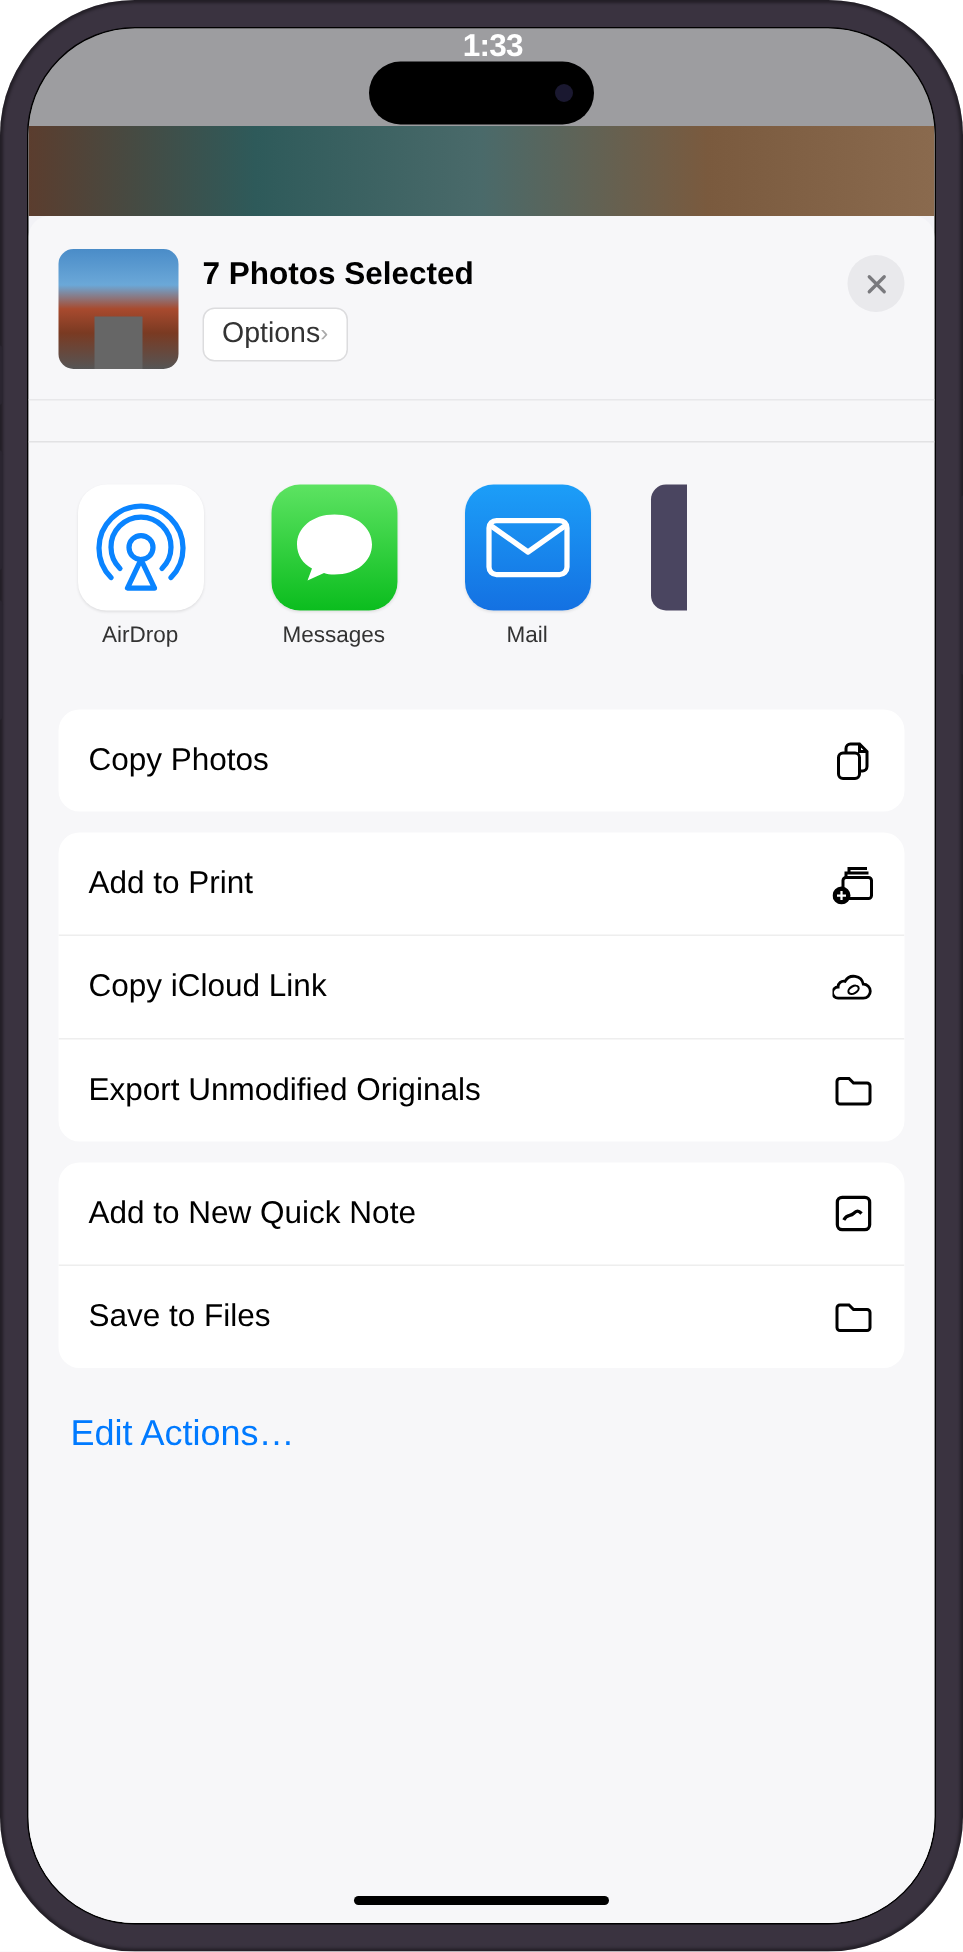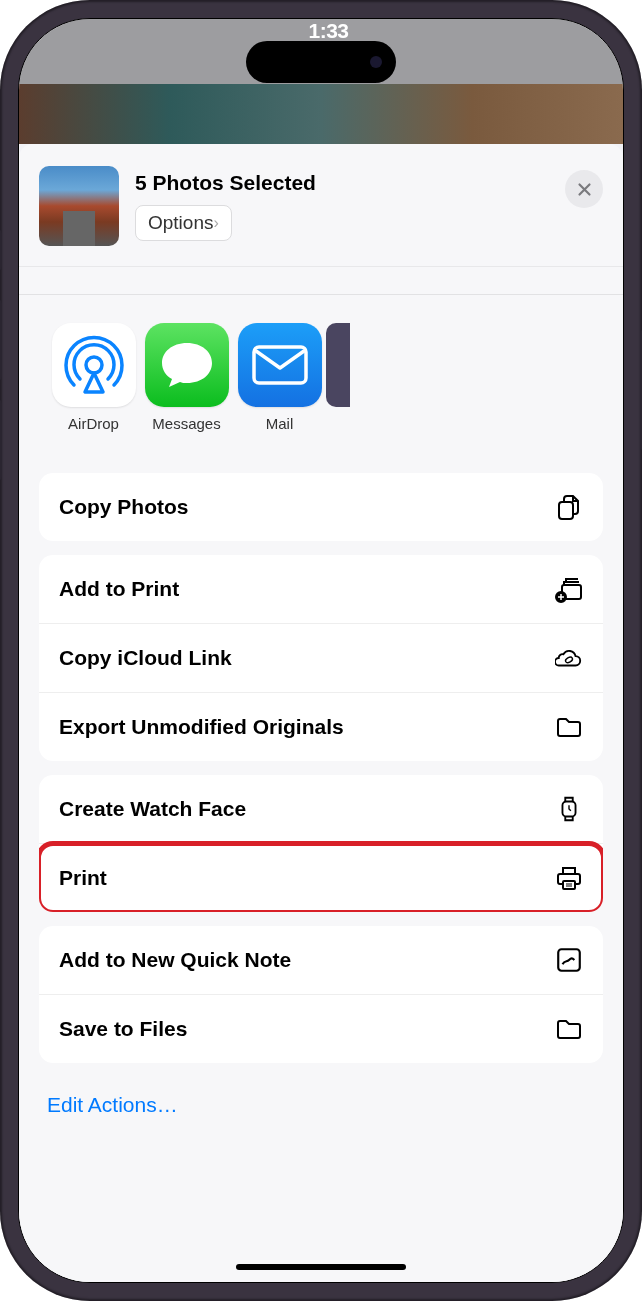--- a/index.html
+++ b/index.html
@@ -185,20 +185,21 @@
       align-self: flex-start;
       margin-top: 4px;
     }
     .close-btn svg { width: 15px; height: 15px; }
     .spacer-line {
       height: 28px;
       border-bottom: 1px solid #e2e2e4;
     }
     .app-row {
       display: flex;
+      gap: 36px;
       padding: 28px 0 26px 28px;
       overflow: hidden;
       border-bottom: 1px solid transparent;
     }
     .app-item {
       display: flex;
       flex-direction: column;
       align-items: center;
       gap: 8px;
       width: 93px;
@@ -261,21 +262,20 @@
       border-radius: 14px;
       overflow: hidden;
     }
     .action-item {
       display: flex;
       align-items: center;
       justify-content: space-between;
       padding: 20px 20px;
       border-bottom: 1px solid #eee;
       min-height: 68px;
-      font-weight: bold;
     }
     .action-item:last-child {
       border-bottom: none;
     }
     .action-label {
       font-size: 21px;
       color: #000;
     }
     .action-icon svg {
       width: 28px;
@@ -286,21 +286,21 @@
       outline: 5px solid #d82028;
       outline-offset: -2px;
       border-radius: 14px;
       position: relative;
       z-index: 2;
     }
     .edit-actions {
       padding: 16px 8px 4px;
     }
     .edit-link {
-      font-size: 21px;
+      font-size: 24px;
       color: #007aff;
     }
     .partial-app {
       width: 24px;
       background: #4a4560;
       border-radius: 10px 0 0 10px;
       height: 84px;
     }
     .home-indicator {
       position: absolute;
@@ -339,21 +339,21 @@
         </div>
       </div>
     </div>
 
     <div class="photo-strip"></div>
 
     <div class="share-sheet">
       <div class="sheet-header">
         <div class="thumb"></div>
         <div class="header-texts">
-          <div class="header-title">5 Photos Selected</div>
+          <div class="header-title">7 Photos Selected</div>
           <div class="options-btn">
             <span>Options</span>
             <span class="chev">›</span>
           </div>
         </div>
         <div class="close-btn">
           <svg viewBox="0 0 24 24">
               <path d="M4 4 L20 20 M20 4 L4 20" stroke="#7a7a7e" stroke-width="3.5" stroke-linecap="round" fill="none"></path>
             </svg>
         </div>
@@ -435,43 +435,20 @@
           <div class="action-item">
             <span class="action-label">Export Unmodified Originals</span>
             <span class="action-icon">
               <svg viewBox="0 0 28 22" fill="none" stroke="#000" stroke-width="2">
                   <path d="M3 5 a2 2 0 0 1 2-2 h6 l3 3 h9 a2 2 0 0 1 2 2 v10 a2 2 0 0 1-2 2 H5 a2 2 0 0 1-2-2 Z"></path>
                 </svg>
             </span>
           </div>
         </div>
 
-        <div class="action-group">
-          <div class="action-item">
-            <span class="action-label">Create Watch Face</span>
-            <span class="action-icon">
-              <svg viewBox="0 0 20 30" fill="none" stroke="#000" stroke-width="2">
-                  <rect x="3" y="7" width="14" height="16" rx="4"></rect>
-                  <path d="M6 7 V3 h8 v4 M6 23 v4 h8 v-4"></path>
-                  <path d="M10 11 v4 l2 2" stroke-width="1.5"></path>
-                </svg>
-            </span>
-          </div>
-          <div class="action-item action-highlight">
-            <span class="action-label">Print</span>
-            <span class="action-icon">
-              <svg viewBox="0 0 28 26" fill="none" stroke="#000" stroke-width="2">
-                  <rect x="3" y="9" width="22" height="10" rx="2"></rect>
-                  <path d="M8 9 V3 h12 v6"></path>
-                  <rect x="8" y="16" width="12" height="8" rx="1" fill="#fff"></rect>
-                  <path d="M11 19 h6 M11 21 h6" stroke-width="1"></path>
-                </svg>
-            </span>
-          </div>
-        </div>
 
         <div class="action-group">
           <div class="action-item">
             <span class="action-label">Add to New Quick Note</span>
             <span class="action-icon">
               <svg viewBox="0 0 26 26" fill="none" stroke="#000" stroke-width="2">
                   <rect x="3" y="3" width="20" height="20" rx="3"></rect>
                   <path d="M7 17 c2-4 4-2 6-4 s3-2 5 0" stroke-width="2"></path>
                 </svg>
             </span>

